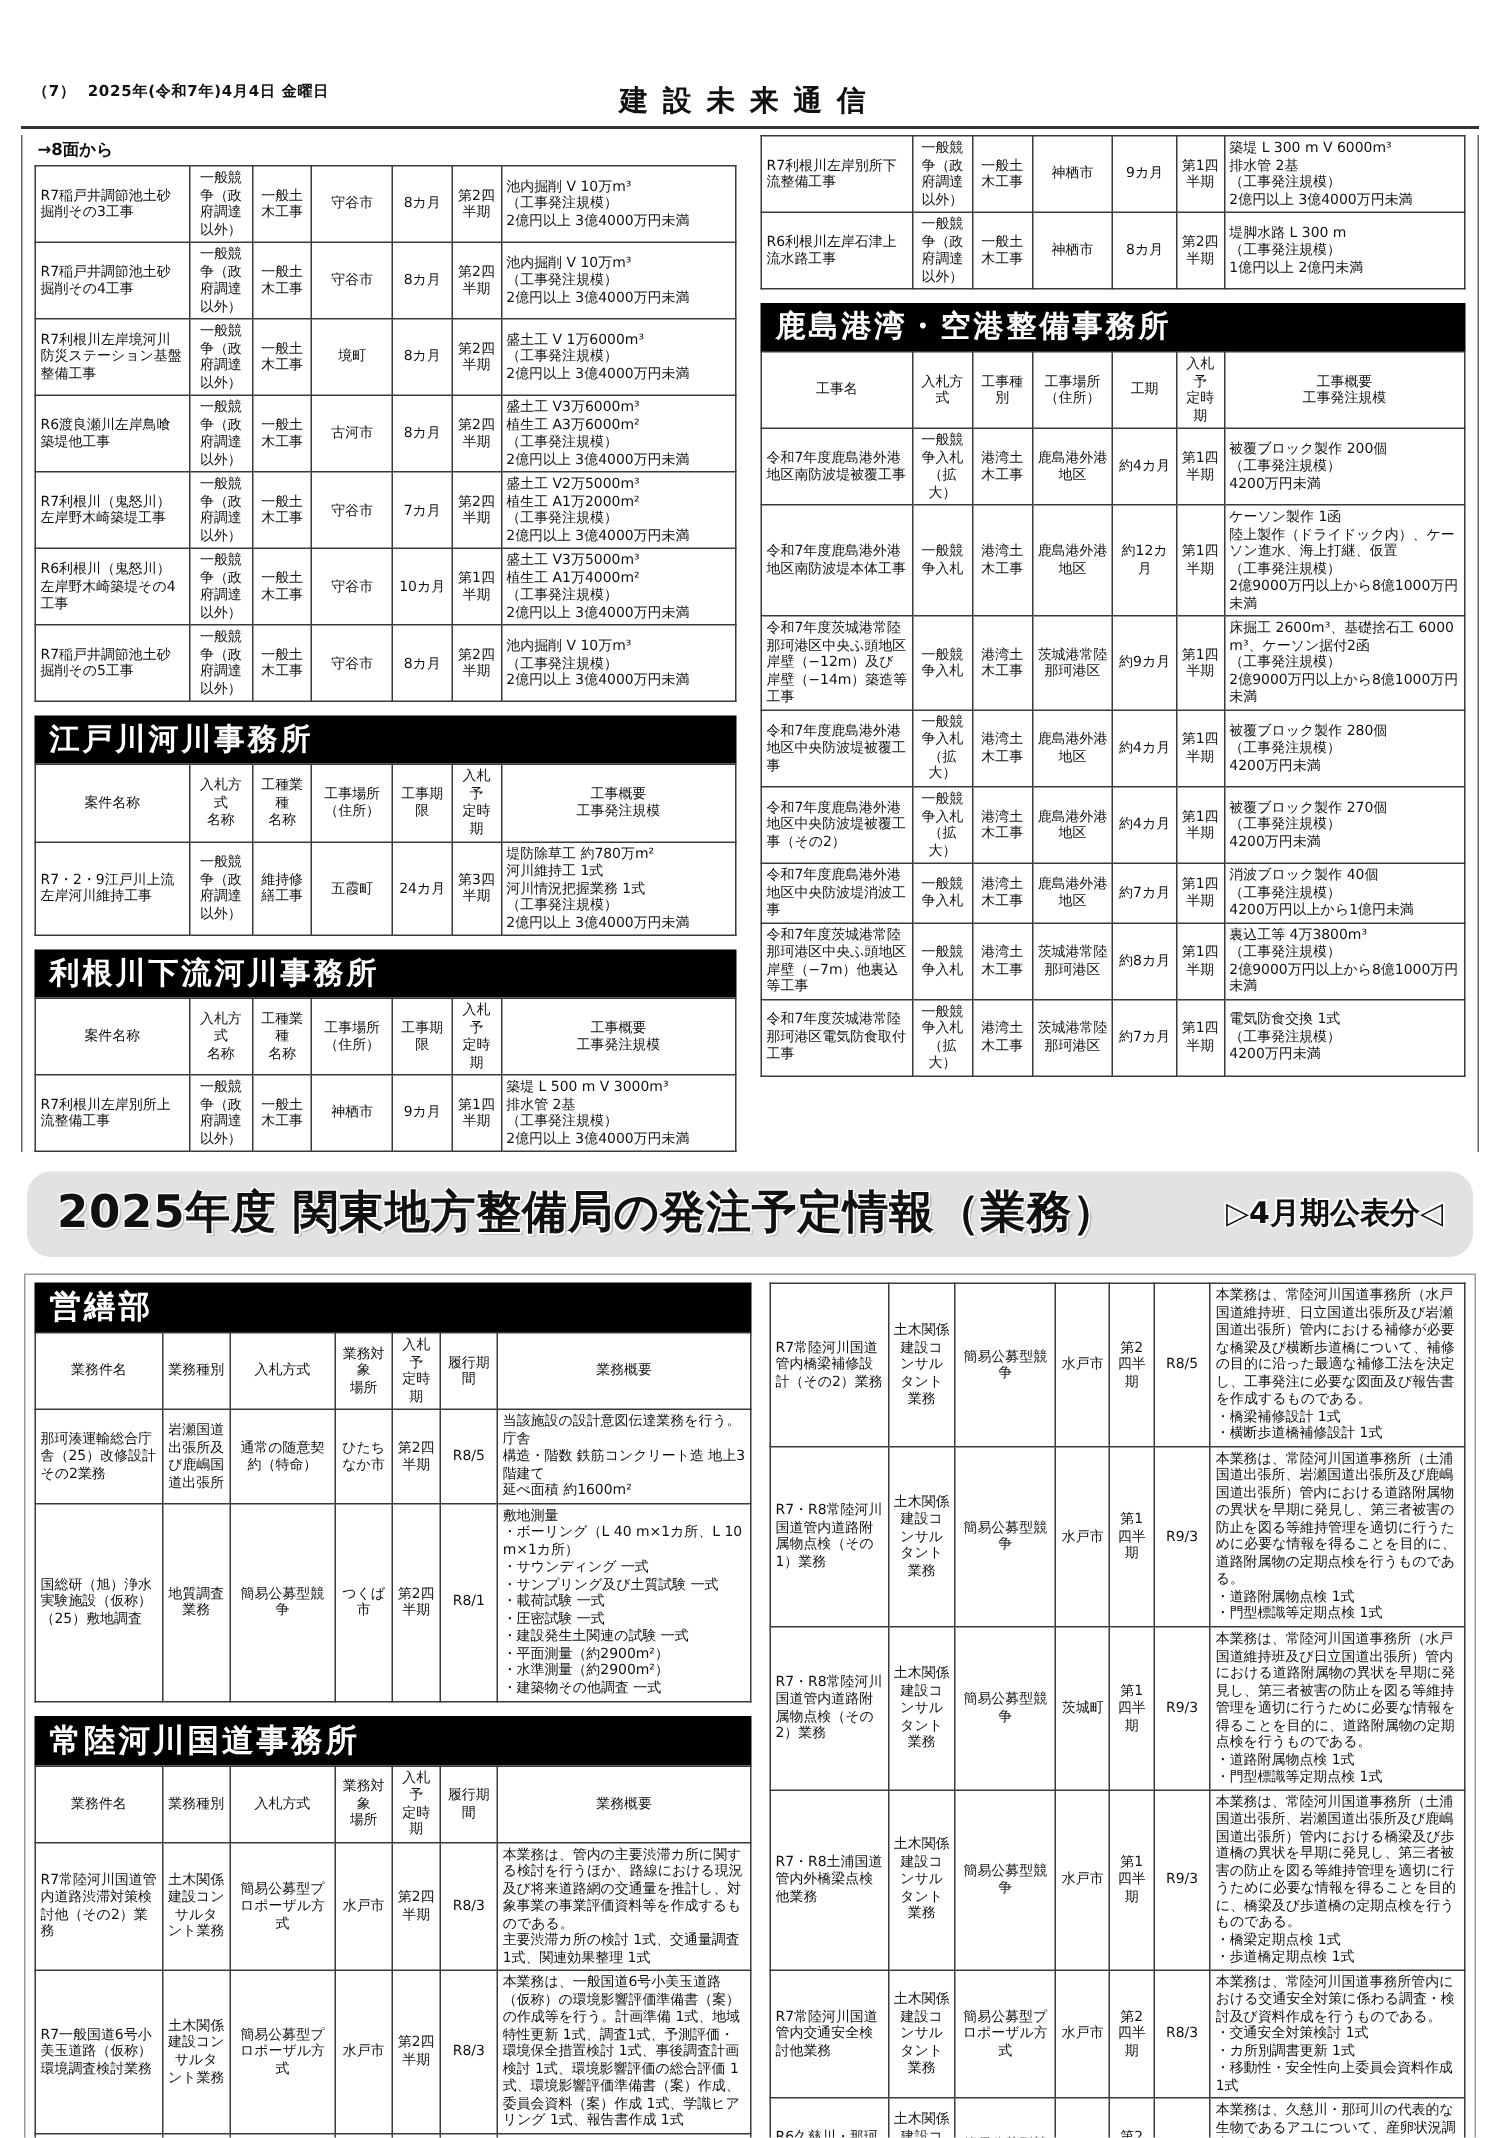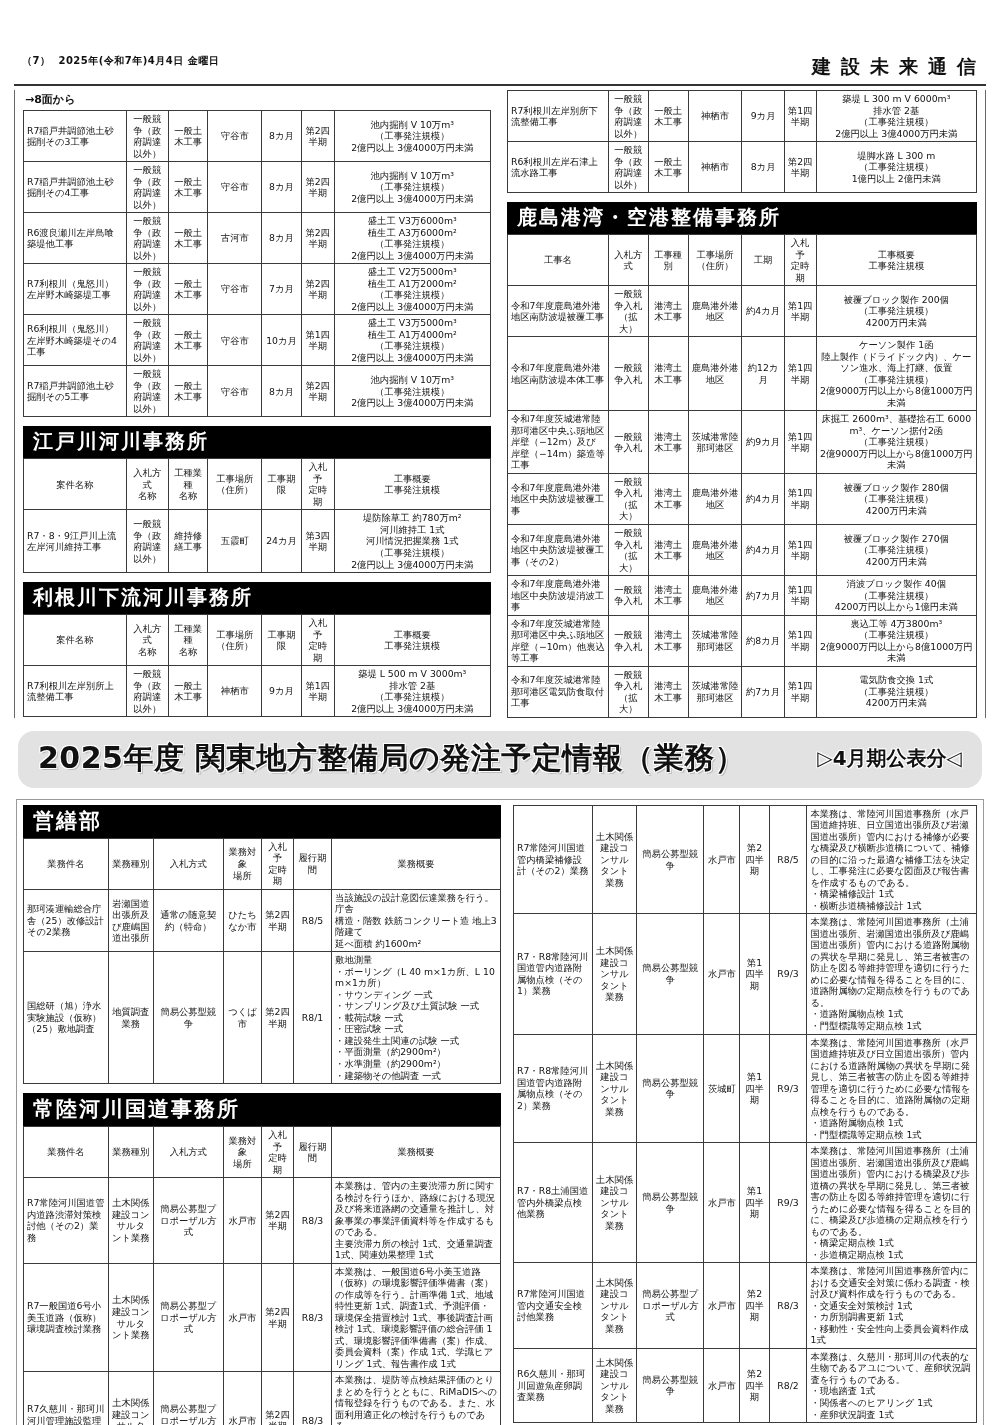--- a/index.html
+++ b/index.html
@@ -2,34 +2,34 @@
 <html><head>
 <meta charset="utf-8">
 <style>
   *{margin:0;padding:0;box-sizing:border-box}
   html,body{background:#fff}
   body{width:1000px;height:1425px;overflow:hidden;font-family:"DejaVu Sans","Liberation Sans",sans-serif;color:#111}
   .page{padding:52px 14px 0 14px}
   
   .hdr{position:relative;height:32px}
   .hdr .dateline{position:absolute;left:8px;top:2px;font-size:10px;font-weight:bold;letter-spacing:.5px}
-  .hdr .masthead{position:absolute;left:0;right:0;top:2px;text-align:right;font-size:19px;font-weight:bold;letter-spacing:10px}
+  .hdr .masthead{position:absolute;left:0;right:0;top:2px;text-align:center;font-size:19px;font-weight:bold;letter-spacing:10px}
   .hdr-rule{border:0;border-top:2px solid #333;margin:0 0 4px 0}
   
   .topgrid{display:flex;gap:16px;padding:0 8px;border-left:1px solid #666;border-right:1px solid #666}
   .col-l{width:468px;flex:none}
   .col-r{flex:1;min-width:0;padding-top:0}
   .contnote{font-size:11px;font-weight:bold;margin:2px 0 3px 2px}
   
   table{border-collapse:collapse;width:100%;table-layout:fixed}
   td,th{border:1px solid #3a3a3a;font-size:9.3px;line-height:1.24;padding:2px 3px;vertical-align:middle;
         white-space:pre-line;word-break:break-all;font-weight:normal;text-align:center}
   thead th{}
   .ct tbody td:nth-child(1){text-align:left}
-  .ct tbody td:nth-child(7){text-align:center}
+  .ct tbody td:nth-child(7){text-align:left}
   .bt tbody td:nth-child(1){text-align:left}
   .bt tbody td:nth-child(7){text-align:left}
   
   .secbar{background:#000;color:#fff;font-weight:bold;font-size:20px;letter-spacing:2px;
           padding:2px 10px 3px;margin-top:9px}
   .mt0{margin-top:0}
   
   .bigbanner{background:#e2e2e2;border-radius:16px;margin:13px 4px 11px;padding:7px 20px 9px;
              display:flex;align-items:center;justify-content:space-between}
   .bigtitle{font-size:30px;font-weight:bold;letter-spacing:.5px;
@@ -86,20 +86,31 @@
               <td>一般競争（政府調達以外）</td>
               <td>一般土木工事</td>
               <td>守谷市</td>
               <td>8カ月</td>
               <td>第2四半期</td>
               <td>池内掘削 V 10万m³
 （工事発注規模）
 2億円以上 3億4000万円未満</td>
             </tr>
             <tr>
+              <td>R7利根川左岸境河川防災ステーション基盤整備工事</td>
+              <td>一般競争（政府調達以外）</td>
+              <td>一般土木工事</td>
+              <td>境町</td>
+              <td>8カ月</td>
+              <td>第2四半期</td>
+              <td>盛土工 V 1万6000m³
+（工事発注規模）
+2億円以上 3億4000万円未満</td>
+            </tr>
+            <tr>
               <td>R6渡良瀬川左岸鳥喰築堤他工事</td>
               <td>一般競争（政府調達以外）</td>
               <td>一般土木工事</td>
               <td>古河市</td>
               <td>8カ月</td>
               <td>第2四半期</td>
               <td>盛土工 V3万6000m³
 植生工 A3万6000m²
 （工事発注規模）
 2億円以上 3億4000万円未満</td>
@@ -164,21 +175,21 @@
 （住所）</th>
               <th>工事期限</th>
               <th>入札予
 定時期</th>
               <th>工事概要
 工事発注規模</th>
             </tr>
           </thead>
         <tbody>
             <tr>
-              <td>R7・8・9江戸川上流左岸河川維持工事</td>
+              <td>R7・2・9江戸川上流左岸河川維持工事</td>
               <td>一般競争（政府調達以外）</td>
               <td>維持修繕工事</td>
               <td>五霞町</td>
               <td>24カ月</td>
               <td>第3四半期</td>
               <td>堤防除草工 約780万m²
 河川維持工 1式
 河川情況把握業務 1式
 （工事発注規模）
 2億円以上 3億4000万円未満</td>
@@ -355,21 +366,21 @@
               <td>一般競争入札</td>
               <td>港湾土木工事</td>
               <td>鹿島港外港地区</td>
               <td>約7カ月</td>
               <td>第1四半期</td>
               <td>消波ブロック製作 40個
 （工事発注規模）
 4200万円以上から1億円未満</td>
             </tr>
             <tr>
-              <td>令和7年度茨城港常陸那珂港区中央ふ頭地区岸壁（−10m）他裏込等工事</td>
+              <td>令和7年度茨城港常陸那珂港区中央ふ頭地区岸壁（−7m）他裏込等工事</td>
               <td>一般競争入札</td>
               <td>港湾土木工事</td>
               <td>茨城港常陸那珂港区</td>
               <td>約8カ月</td>
               <td>第1四半期</td>
               <td>裏込工等 4万3800m³
 （工事発注規模）
 2億9000万円以上から8億1000万円未満</td>
             </tr>
             <tr>

